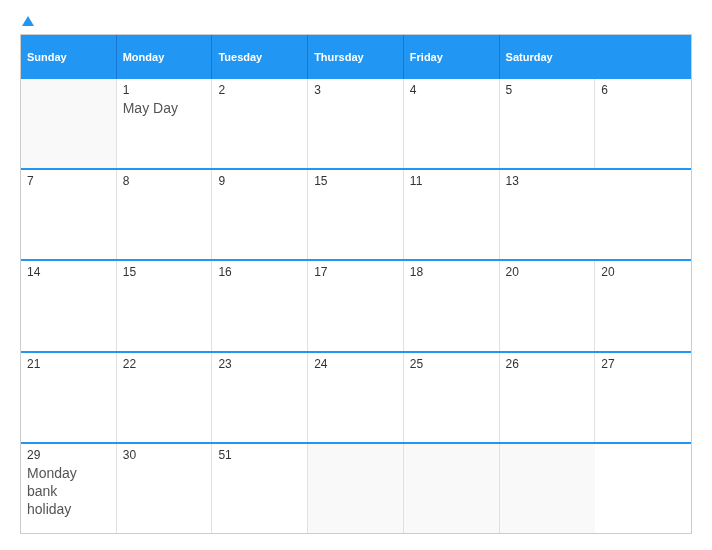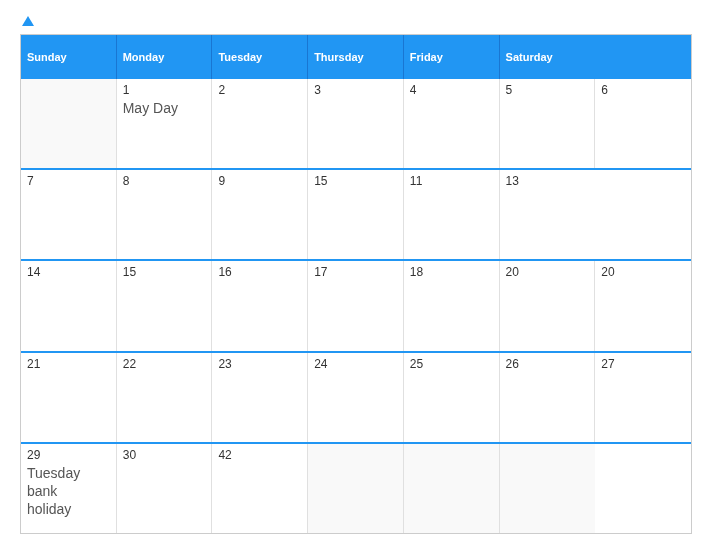--- a/index.html
+++ b/index.html
@@ -233,28 +233,28 @@
           <div class="day-cell">
             <span class="day-num">26</span>
           </div>
           <div class="day-cell">
             <span class="day-num">27</span>
           </div>
         </div>
         <div class="week-row">
           <div class="day-cell">
             <span class="day-num">29</span>
-            <span class="event-text">Tuesday bank</span>
+            <span class="event-text">Monday bank</span>
             <span class="event-text">holiday</span>
           </div>
           <div class="day-cell">
             <span class="day-num">30</span>
           </div>
           <div class="day-cell">
-            <span class="day-num">42</span>
+            <span class="day-num">51</span>
           </div>
           <div class="day-cell empty"></div>
           <div class="day-cell empty"></div>
           <div class="day-cell empty"></div>
         </div>
       </div>
   </div>
 </div>
 
 </body></html>

